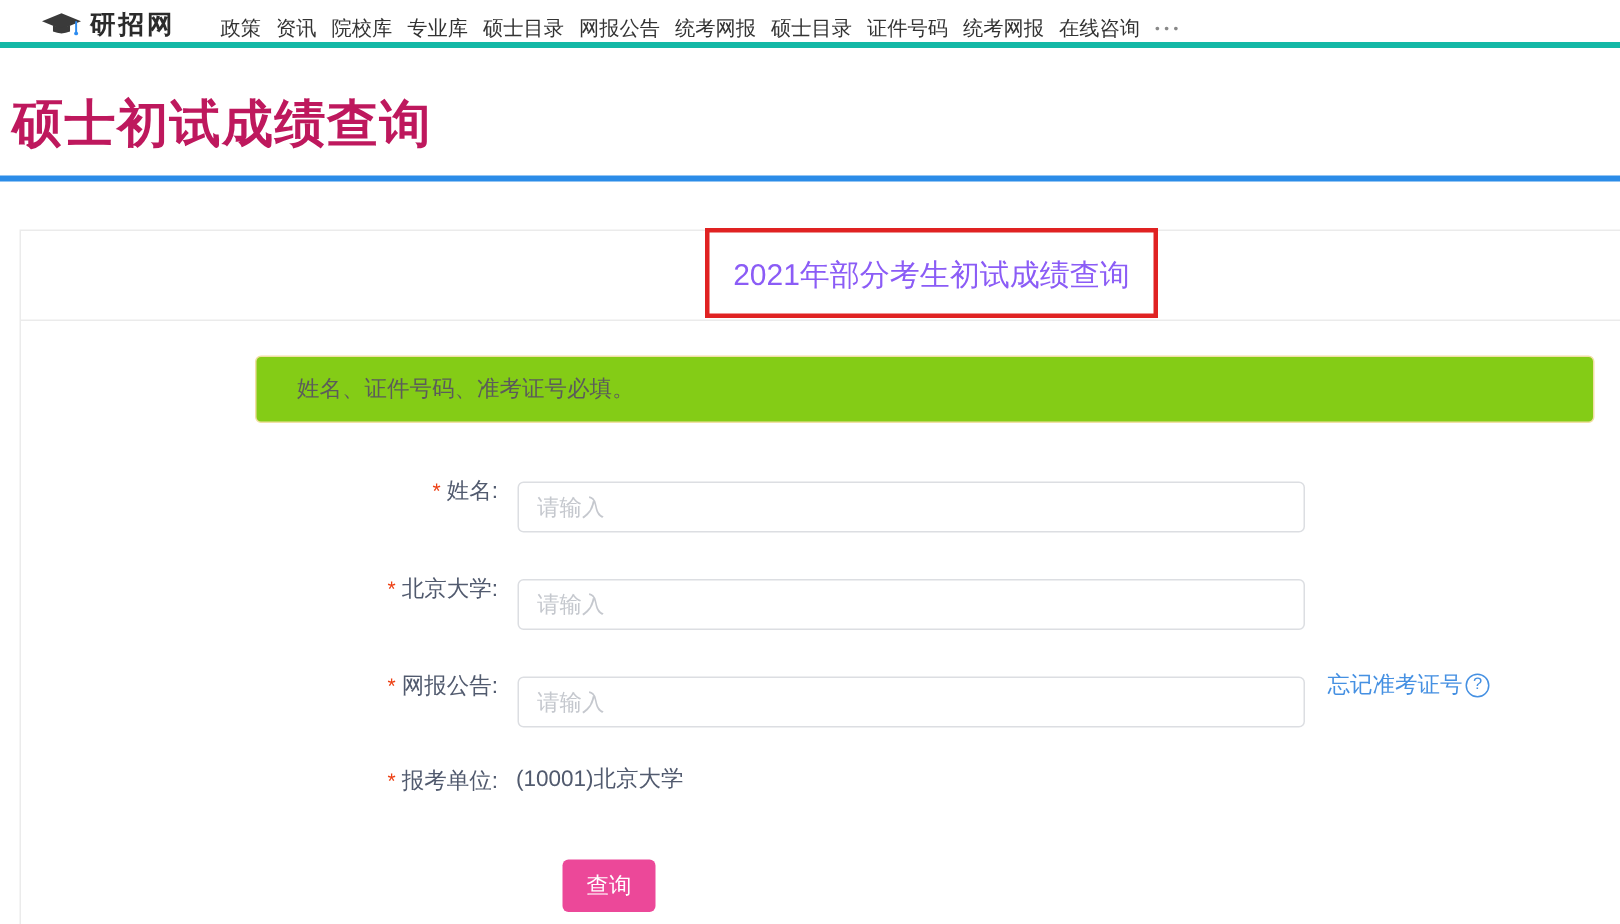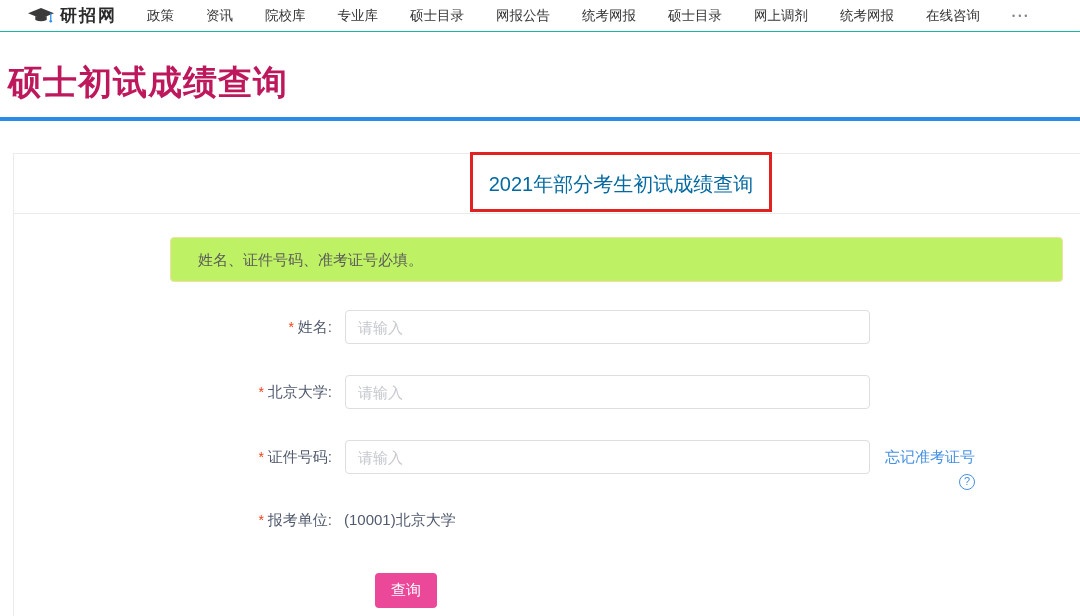--- a/index.html
+++ b/index.html
@@ -2,64 +2,64 @@
 <html><head>
 <meta charset="utf-8">
 <style>
   * { margin:0; padding:0; box-sizing:border-box; }
   html,body { background:#fff; }
   body { font-family:"Liberation Sans","DejaVu Sans",sans-serif; color:#333; }
   .screen { position:relative; width:1080px; height:616px; overflow:hidden; background:#fff; }
 
   
   .topbar { position:absolute; left:0; top:0; width:100%; height:32px;
-            background:#fff; border-bottom:1px solid #14b8a6;
-            display:flex; align-items:center; }
+            background:#fff; border-bottom:4px solid #14b8a6;
+            display:flex; align-items:flex-end; }
   .logo { display:flex; align-items:center; margin-left:28px; cursor:pointer; }
   .logo svg { display:block; }
   .logo-text { font-size:17px; font-weight:bold; color:#2b2b2b; letter-spacing:2px; margin-left:6px; }
-  .nav { display:flex; align-items:center; margin-left:30px; gap:32px; }
+  .nav { display:flex; align-items:center; margin-left:30px; gap:10px; }
   .nav a { font-size:13.5px; color:#333; text-decoration:none; cursor:pointer; white-space:nowrap; }
   .nav a.more { color:#888; font-size:9px; letter-spacing:3px; }
 
   
   .page-title { position:absolute; left:8px; top:60px; font-size:34px; font-weight:bold;
                 color:#be185d; letter-spacing:1px; }
   .page-subtitle { position:absolute; left:352px; top:86px; font-size:15px; color:#666; }
   .blue-line { position:absolute; left:0; top:117px; width:100%; height:4px; background:#2b8ce8; }
 
   
   .card { position:absolute; left:13px; top:153px; width:1260px; height:600px;
           background:#fff; border:1px solid #ebebeb; }
   .card-header { position:absolute; left:0; top:0; width:100%; height:60px;
                  border-bottom:1px solid #ebebeb; }
   .card-title { position:absolute; left:607px; top:0; transform:translateX(-50%);
-                line-height:60px; font-size:20px; font-weight:normal; color:#0369a1; white-space:nowrap; }
+                line-height:60px; font-size:20px; font-weight:normal; color:#8b5cf6; white-space:nowrap; }
   .red-box { position:absolute; left:470px; top:152px; width:302px; height:60px;
              border:3px solid #e02222; pointer-events:none; z-index:5; }
 
   
   .notice { position:absolute; left:170px; top:237px; width:893px; height:45px;
-            background:#bef264; border:1px solid #f1dfa4; border-radius:4px; }
+            background:#84cc16; border:1px solid #f1dfa4; border-radius:4px; }
   .notice span { display:block; margin-left:27px; line-height:43px; font-size:15px; color:#5b5b5b; }
 
   
   .form-row { position:absolute; left:0; width:1080px; height:34px;padding-left:20px; }
   .f-label { position:absolute; left:0; top:0; width:332px; height:34px;
              text-align:right; line-height:34px; font-size:15px; color:#515a6e; }
   .req { color:#ed4014; margin-right:4px; font-size:14px; }
-  .f-input { position:absolute; left:345px; top:0; width:525px; height:34px;
+  .f-input { position:absolute; left:345px; top:11px; width:525px; height:34px;
              border:1px solid #dcdee2; border-radius:4px; padding:0 12px;
              font-size:15px; color:#737373; outline:none; background:#fff;
              font-family:"Liberation Sans","DejaVu Sans",sans-serif; }
   .f-input::placeholder { color:#c5c8ce; opacity:1; }
   .f-value { position:absolute; left:344px; top:0; line-height:34px; font-size:15px; color:#515a6e; }
   .forgot { position:absolute; left:885px; top:0; line-height:34px; font-size:15px;
             color:#4590e2; text-decoration:none; cursor:pointer; white-space:nowrap;
-            display:flex; align-items:flex-end;flex-direction:column; }
+            display:flex; align-items:center; }
   .qmark { display:inline-block; width:16px; height:16px; border:1.4px solid #4590e2;
            border-radius:50%; text-align:center; line-height:13px; font-size:11px;
            margin-left:2px; color:#4590e2; }
   .submit { position:absolute; left:375px; top:573px; width:62px; height:35px;
             background:#ec4899; color:#fff; font-size:15px; border:none; border-radius:4px;
             cursor:pointer; font-family:"Liberation Sans","DejaVu Sans",sans-serif; }
 </style>
 </head>
 <body>
 
@@ -79,21 +79,21 @@
     </div>
     <nav class="nav">
       <a>政策</a>
       <a>资讯</a>
       <a>院校库</a>
       <a>专业库</a>
       <a>硕士目录</a>
       <a>网报公告</a>
       <a>统考网报</a>
       <a>硕士目录</a>
-      <a>网上调剂</a>
+      <a>证件号码</a>
       <a>统考网报</a>
       <a>在线咨询</a>
       <a class="more">•••</a>
     </nav>
   </header>
 
   <h1 class="page-title">硕士初试成绩查询</h1>
   <div class="blue-line"></div>
 
   <main class="card">
@@ -112,21 +112,21 @@
     <label class="f-label"><span class="req">*</span><span>姓名:</span></label>
     <input class="f-input" placeholder="请输入" style="">
   </div>
 
   <div class="form-row" style="top:375px">
     <label class="f-label"><span class="req">*</span><span>北京大学:</span></label>
     <input class="f-input" placeholder="请输入" style="">
   </div>
 
   <div class="form-row" style="top:440px">
-    <label class="f-label"><span class="req">*</span><span>证件号码:</span></label>
+    <label class="f-label"><span class="req">*</span><span>网报公告:</span></label>
     <input class="f-input" placeholder="请输入" style="">
     <a class="forgot">
         <span>忘记准考证号</span>
         <span class="qmark">?</span>
       </a>
   </div>
 
   <div class="form-row" style="top:503px">
     <label class="f-label"><span class="req">*</span><span>报考单位:</span></label>
     <div class="f-value">(10001)北京大学</div>

